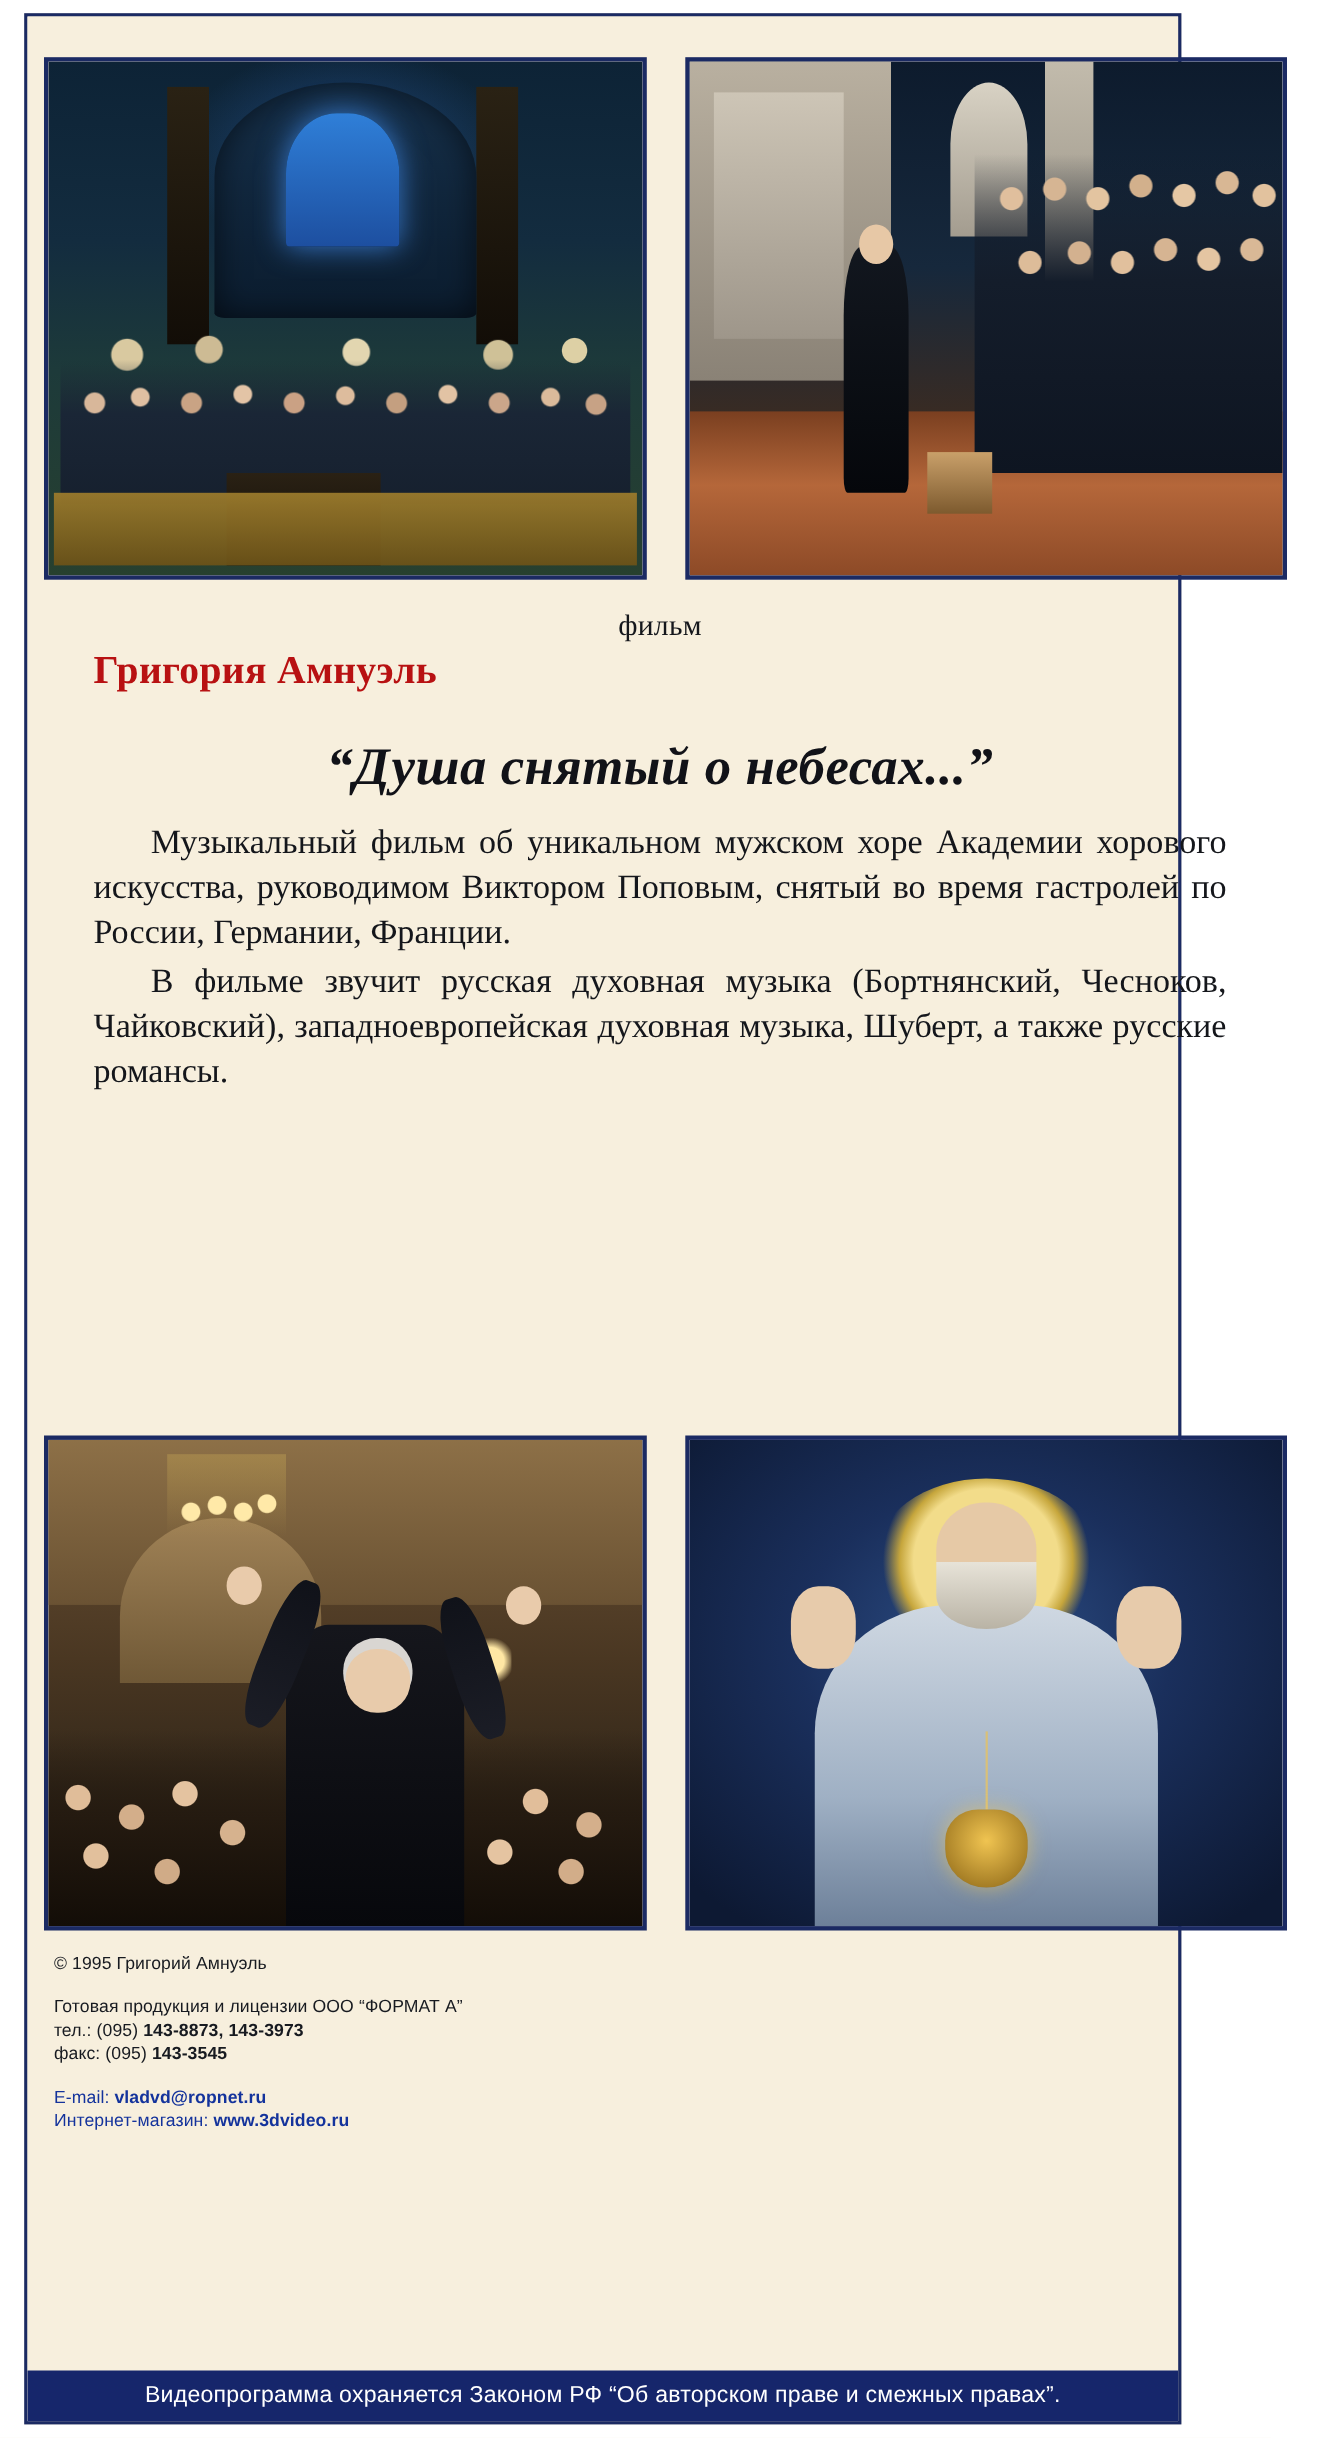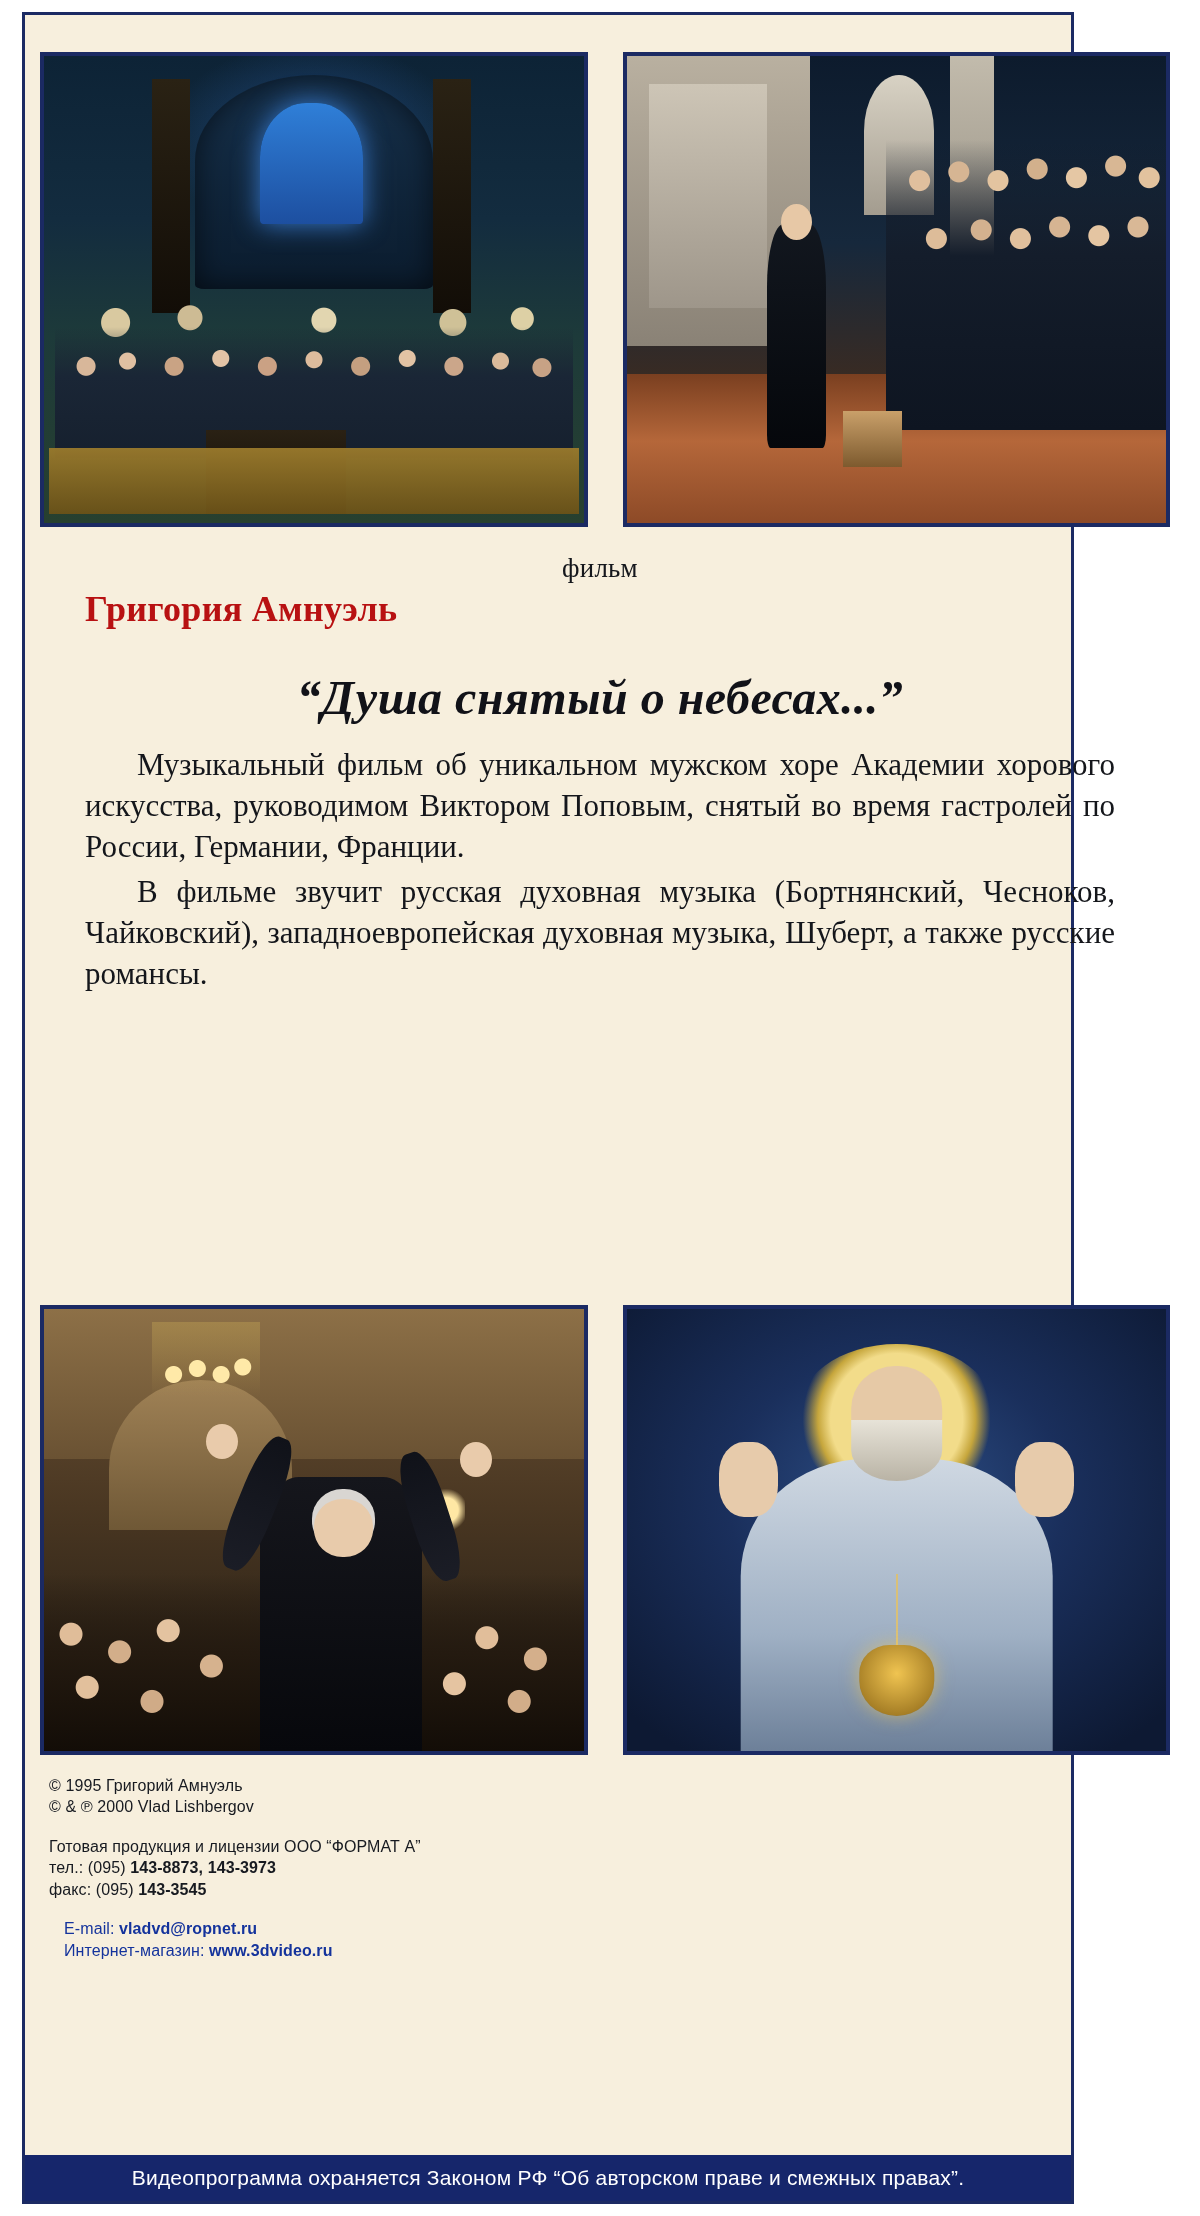--- a/index.html
+++ b/index.html
@@ -397,21 +397,21 @@
     font-family: "Liberation Sans", sans-serif;
     color: #171a20;
   }
   .cred-row {
     font-size: 16px;
     line-height: 1.34;
     letter-spacing: .1px;
   }
   .cred-gap { height: 18px; }
   .cred-strong { font-weight: bold; }
-  .cred-blue { color: #14339c; margin-left: 15px; }
+  .cred-blue { color: #14339c; }
   .cred-blue-b { color: #14339c; font-weight: bold; }
 
   
   .legal-bar {
     position: absolute;
     left: 0;
     bottom: 0;
     width: 100%;
     height: 46px;
     background: #16266b;
@@ -492,21 +492,20 @@
           <div class="beard"></div>
           <div class="handl"></div>
           <div class="handr"></div>
           <div class="chain"></div>
           <div class="lamp"></div>
         </div>
       </div>
 
       <div class="credits">
         <div class="cred-row">© 1995 Григорий Амнуэль</div>
-        <div class="cred-row">© &amp; ℗ 2000 Vlad Lishbergov</div>
         <div class="cred-gap"></div>
         <div class="cred-row">
           <span>Готовая продукция и лицензии ООО “ФОРМАТ А”</span>
         </div>
         <div class="cred-row">
           <span>тел.: (095) </span><span class="cred-strong">143-8873, 143-3973</span>
         </div>
         <div class="cred-row">
           <span>факс: (095) </span><span class="cred-strong">143-3545</span>
         </div>

